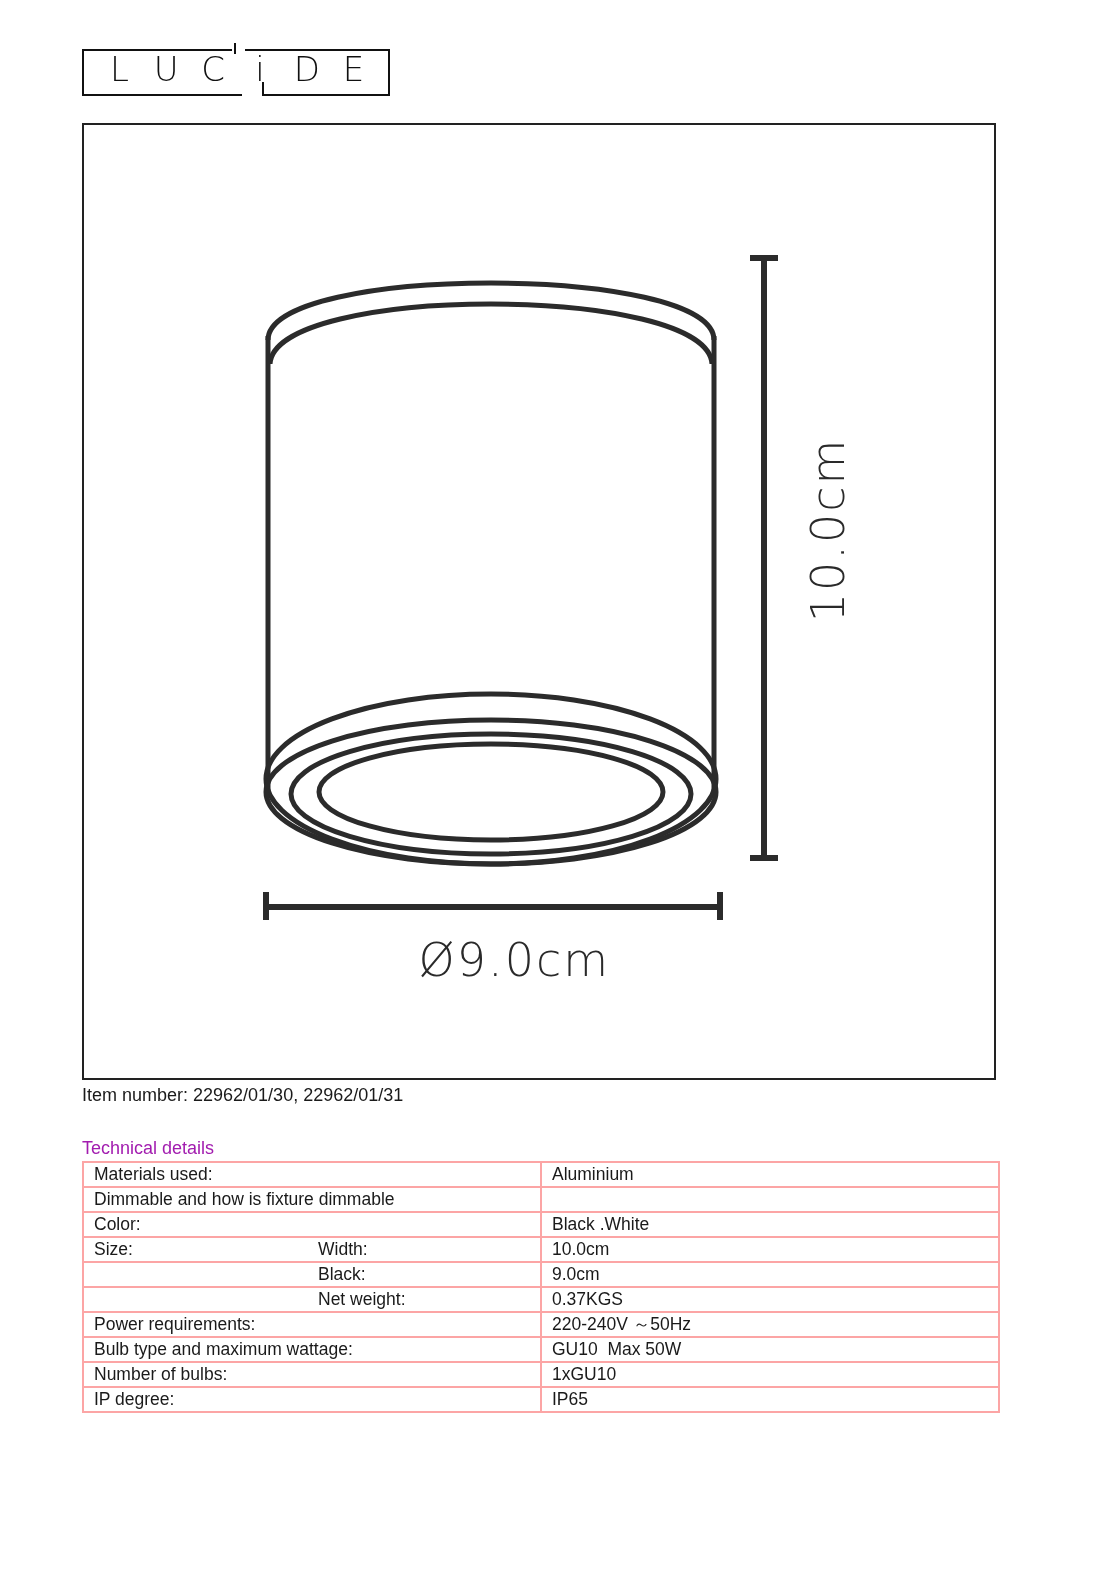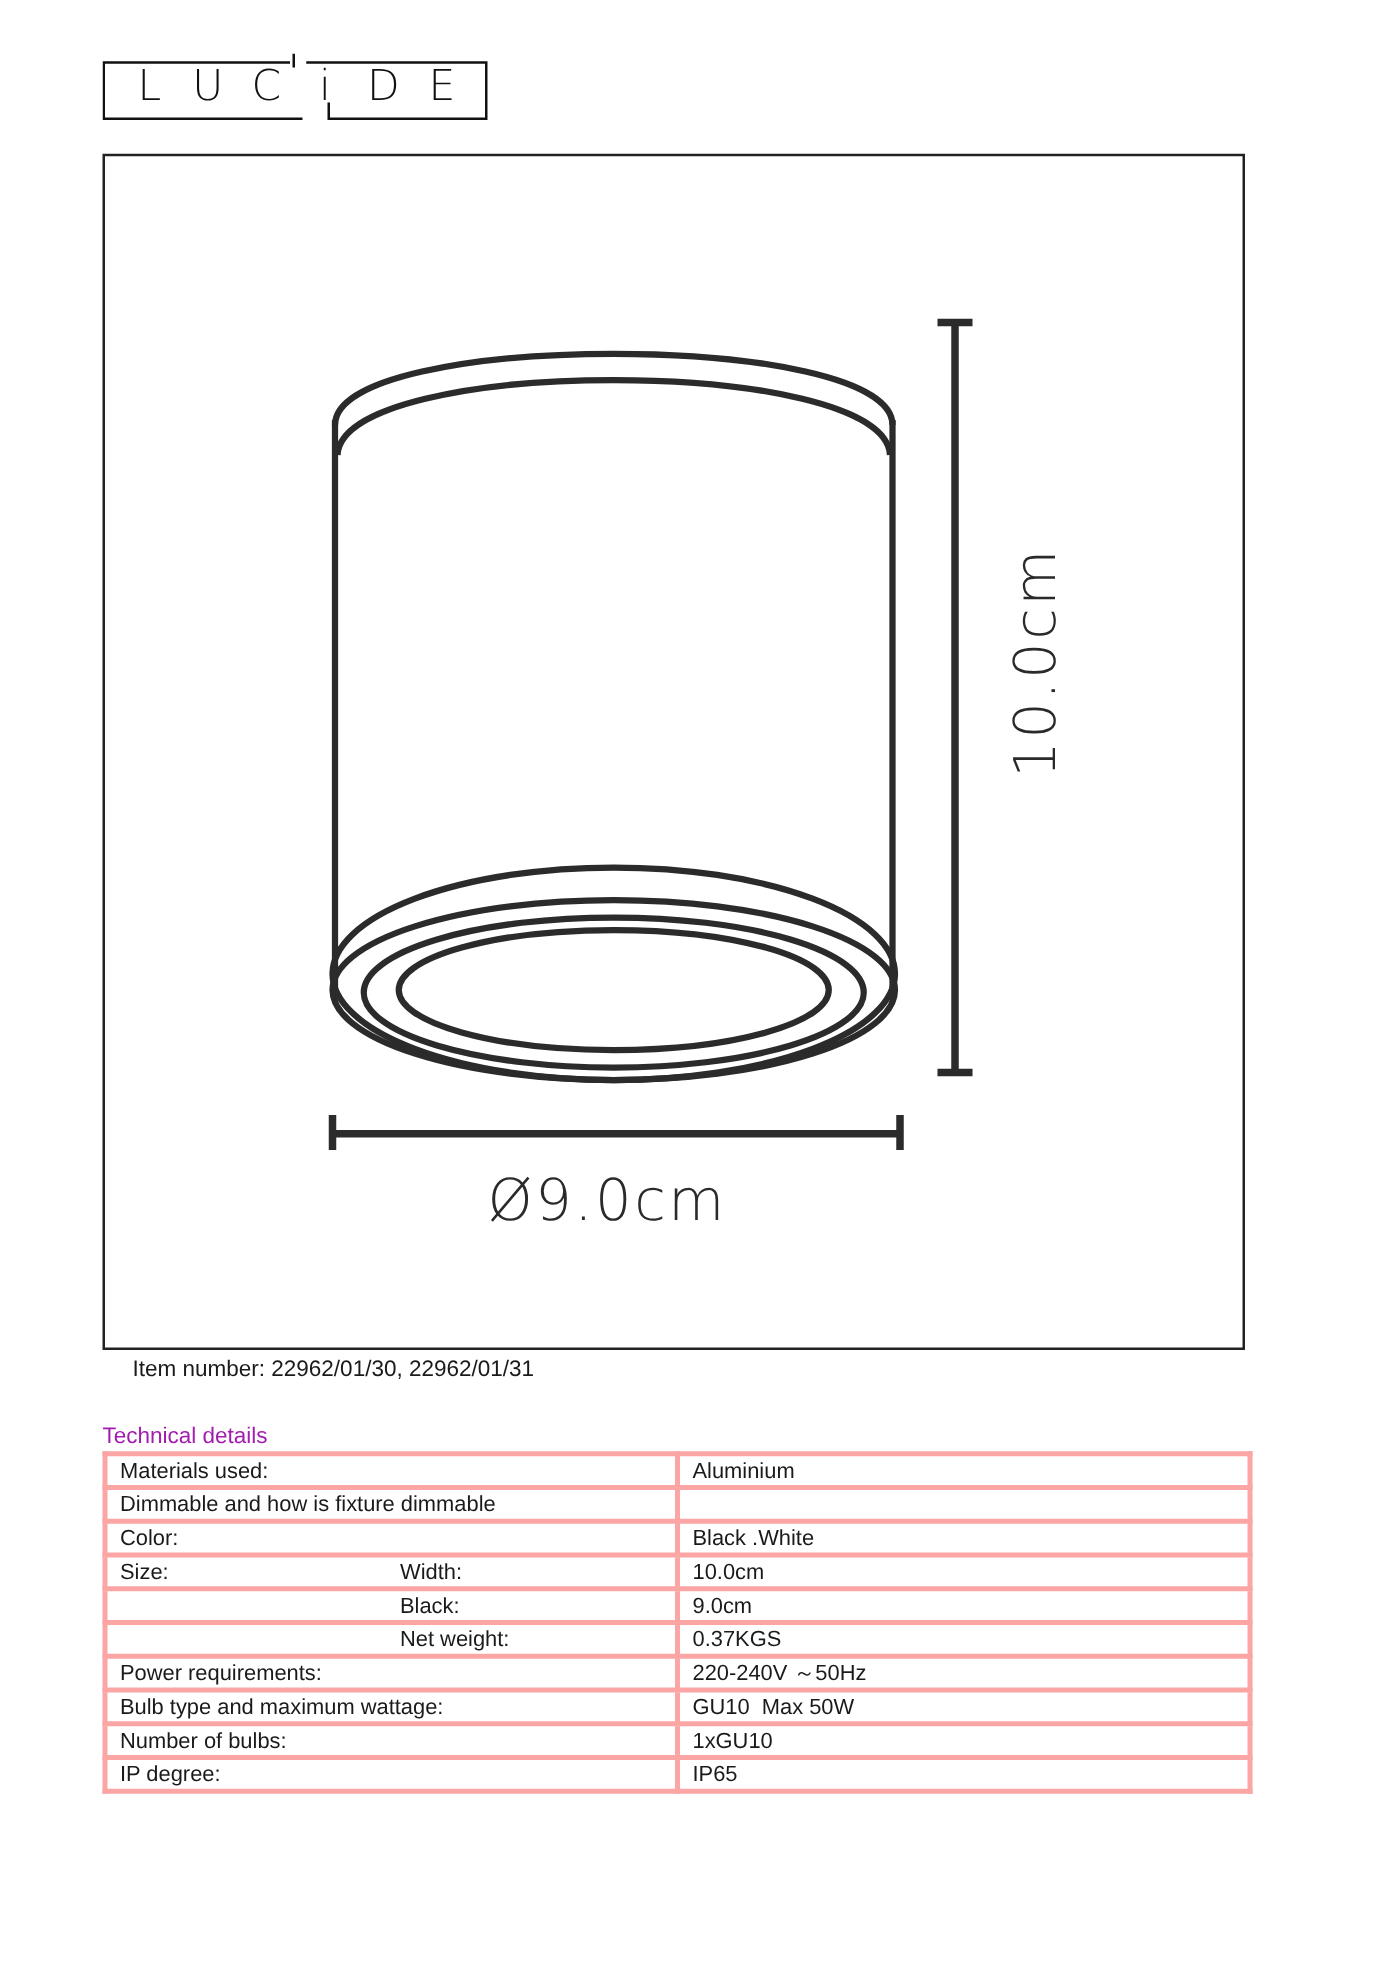--- a/index.html
+++ b/index.html
@@ -13,39 +13,39 @@
                  display: flex; align-items: center; justify-content: space-around;
                  padding: 0 14px; box-sizing: border-box;
                  font-family: "DejaVu Sans", sans-serif; font-weight: 300;
                  font-size: 34px; letter-spacing: 0; color: #111; }
     .logo-text span { display: inline-block; width: 40px; text-align: center; }
 
     
     .frame { position: absolute; left: 82px; top: 123px; width: 914px; height: 957px;
              border: 2px solid #222; box-sizing: border-box; }
     .drawing { position: absolute; left: 0; top: 0; }
-    .dim-h { position: absolute; left: 390px; top: 930px; width: 220px; text-align: left;
+    .dim-h { position: absolute; left: 390px; top: 930px; width: 220px; text-align: right;
              font-family: "DejaVu Sans", sans-serif; font-weight: 200; font-size: 46px;
              letter-spacing: 2px; color: #2a2a2a; line-height: 60px; }
     .dim-v { position: absolute; left: 718px; top: 500px; width: 220px; height: 60px;
              text-align: center; transform: rotate(-90deg); transform-origin: center center;
              font-family: "DejaVu Sans", sans-serif; font-weight: 200; font-size: 46px;
              letter-spacing: 2px; color: #2a2a2a; line-height: 60px; }
 
     
     .item-number { position: absolute; left: 82px; top: 1085px; font-size: 18px;
-                   font-family: "Liberation Sans", sans-serif; color: #1a1a1a; margin-left: 24px; }
+                   font-family: "Liberation Sans", sans-serif; color: #1a1a1a; }
 
     .section-title { position: absolute; left: 82px; top: 1138px; font-size: 18px;
                      color: #a21caf; }
 
     
     .tech-table { position: absolute; left: 82px; top: 1161px; width: 916px;
                   border-collapse: collapse; table-layout: fixed; font-size: 17.5px; }
-    .tech-table td { border: 4px solid #fca5a5; height: 23.3px; padding: 0 0 0 10px;
+    .tech-table td { border: 2px solid #fca5a5; height: 23.3px; padding: 0 0 0 10px;
                      vertical-align: middle; white-space: nowrap; line-height: 23px;
                      box-sizing: border-box; }
     .tech-table col.c1 { width: 458px; }
     .tech-table col.c2 { width: 458px; }
     .label-wrap { position: relative; display: block; width: 100%; height: 23px; }
     .sub-label { position: absolute; left: 224px; top: 0; }
   </style>
 </head>
 <body>
 

